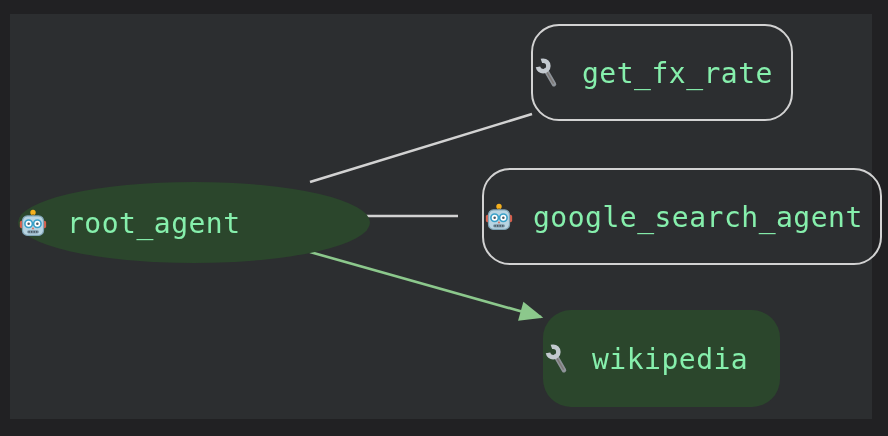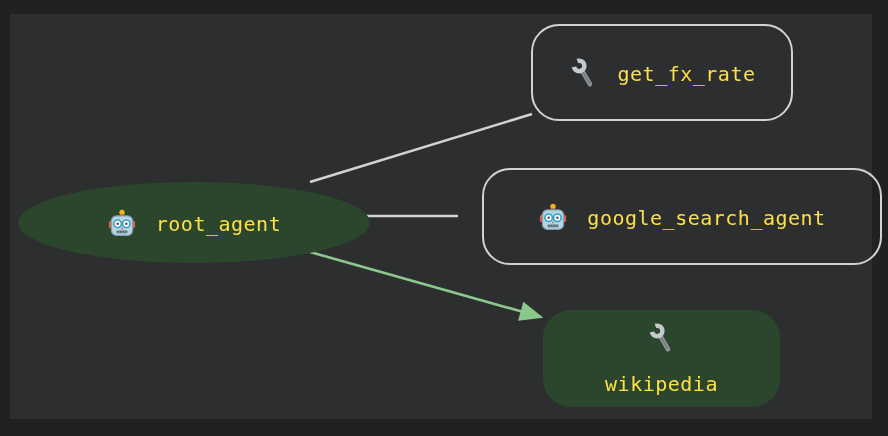--- a/index.html
+++ b/index.html
@@ -16,24 +16,23 @@
     left: 10px; top: 14px;
     width: 862px; height: 405px;
     background: #2c2e30;
   }
   .edges { position: absolute; left: 0; top: 0; width: 862px; height: 405px; }
   .edges line { stroke-width: 2.6px; }
   .node {
     position: absolute;
     display: flex;
     align-items: center;
-    justify-content: center;
     gap: 19px;
-    color: #fde047;
-    font-size: 20px;
+    color: #86efac;
+    font-size: 28px;
     letter-spacing: 0.5px;
     white-space: nowrap;
   }
   .node .label { line-height: 1; padding-top: 2px; }
   .node.ellipse { border-radius: 50%; background: #2b462c; }
   .node.box { border-radius: 28px; border: 2.4px solid #d2d2d2; background: transparent; }
   .node.box.filled { background: #2b462c; border: none; }
   .node .icon { display: flex; align-items: center; }
   .node .icon svg { display: block; }
 </style>
@@ -103,21 +102,21 @@
         <rect x="12" y="29.5" width="16" height="4.6" rx="2.3" fill="#7e9aab"></rect>
         <rect x="14" y="30.6" width="1.6" height="2.4" fill="#45535c"></rect>
         <rect x="17.4" y="30.6" width="1.6" height="2.4" fill="#45535c"></rect>
         <rect x="20.8" y="30.6" width="1.6" height="2.4" fill="#45535c"></rect>
         <rect x="24.2" y="30.6" width="1.6" height="2.4" fill="#45535c"></rect>
       </svg>
     </span>
     <span class="label">google_search_agent</span>
   </div>
 
-  <div class="node box filled" style="left:533px; top:296px; width:237px; height:97px;flex-direction:column;">
+  <div class="node box filled" style="left:533px; top:296px; width:237px; height:97px;">
     <span class="icon">
       <svg width="30" height="30" viewBox="0 0 40 40">
         <line x1="17" y1="16" x2="28" y2="35" stroke="#8e9399" stroke-width="6" stroke-linecap="round"></line>
         <line x1="17.5" y1="17" x2="27" y2="33.5" stroke="#6f6259" stroke-width="2" stroke-linecap="round" opacity="0.55"></line>
         <circle cx="13.5" cy="10.5" r="7" fill="none" stroke="#c3c9cf" stroke-width="6" pathLength="100" stroke-dasharray="46 22 32"></circle>
       </svg>
     </span>
     <span class="label">wikipedia</span>
   </div>
 

